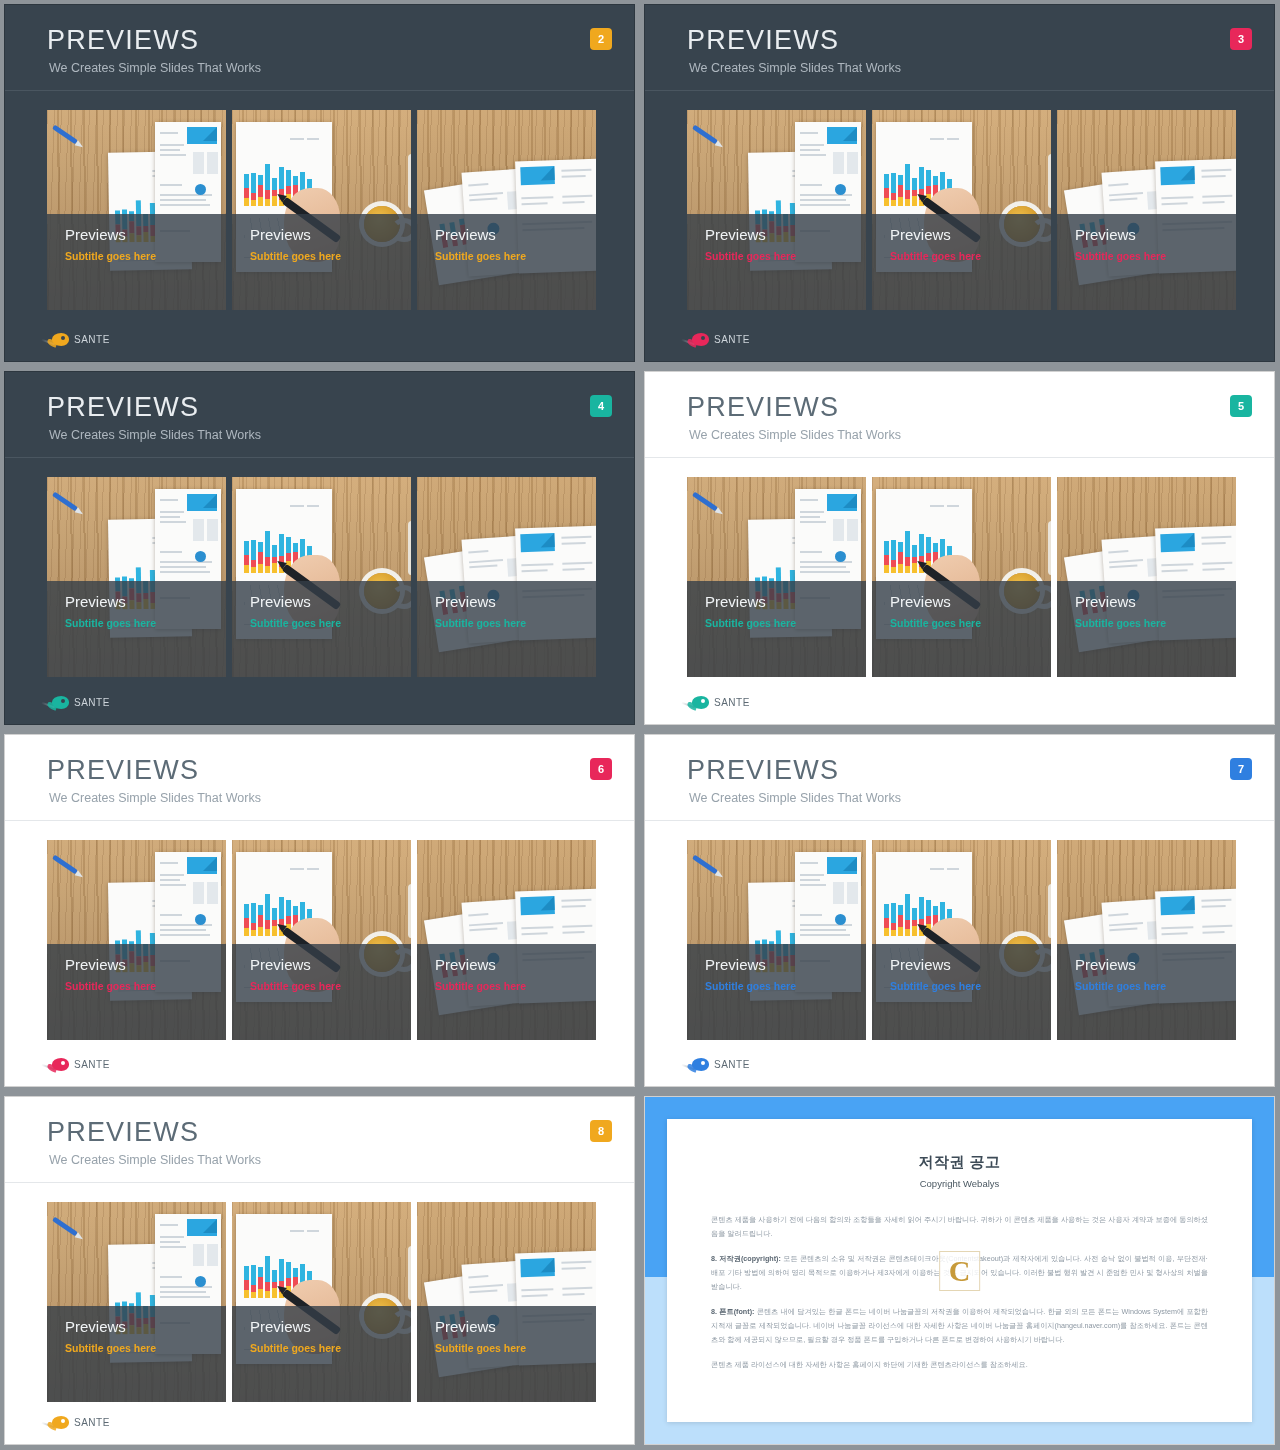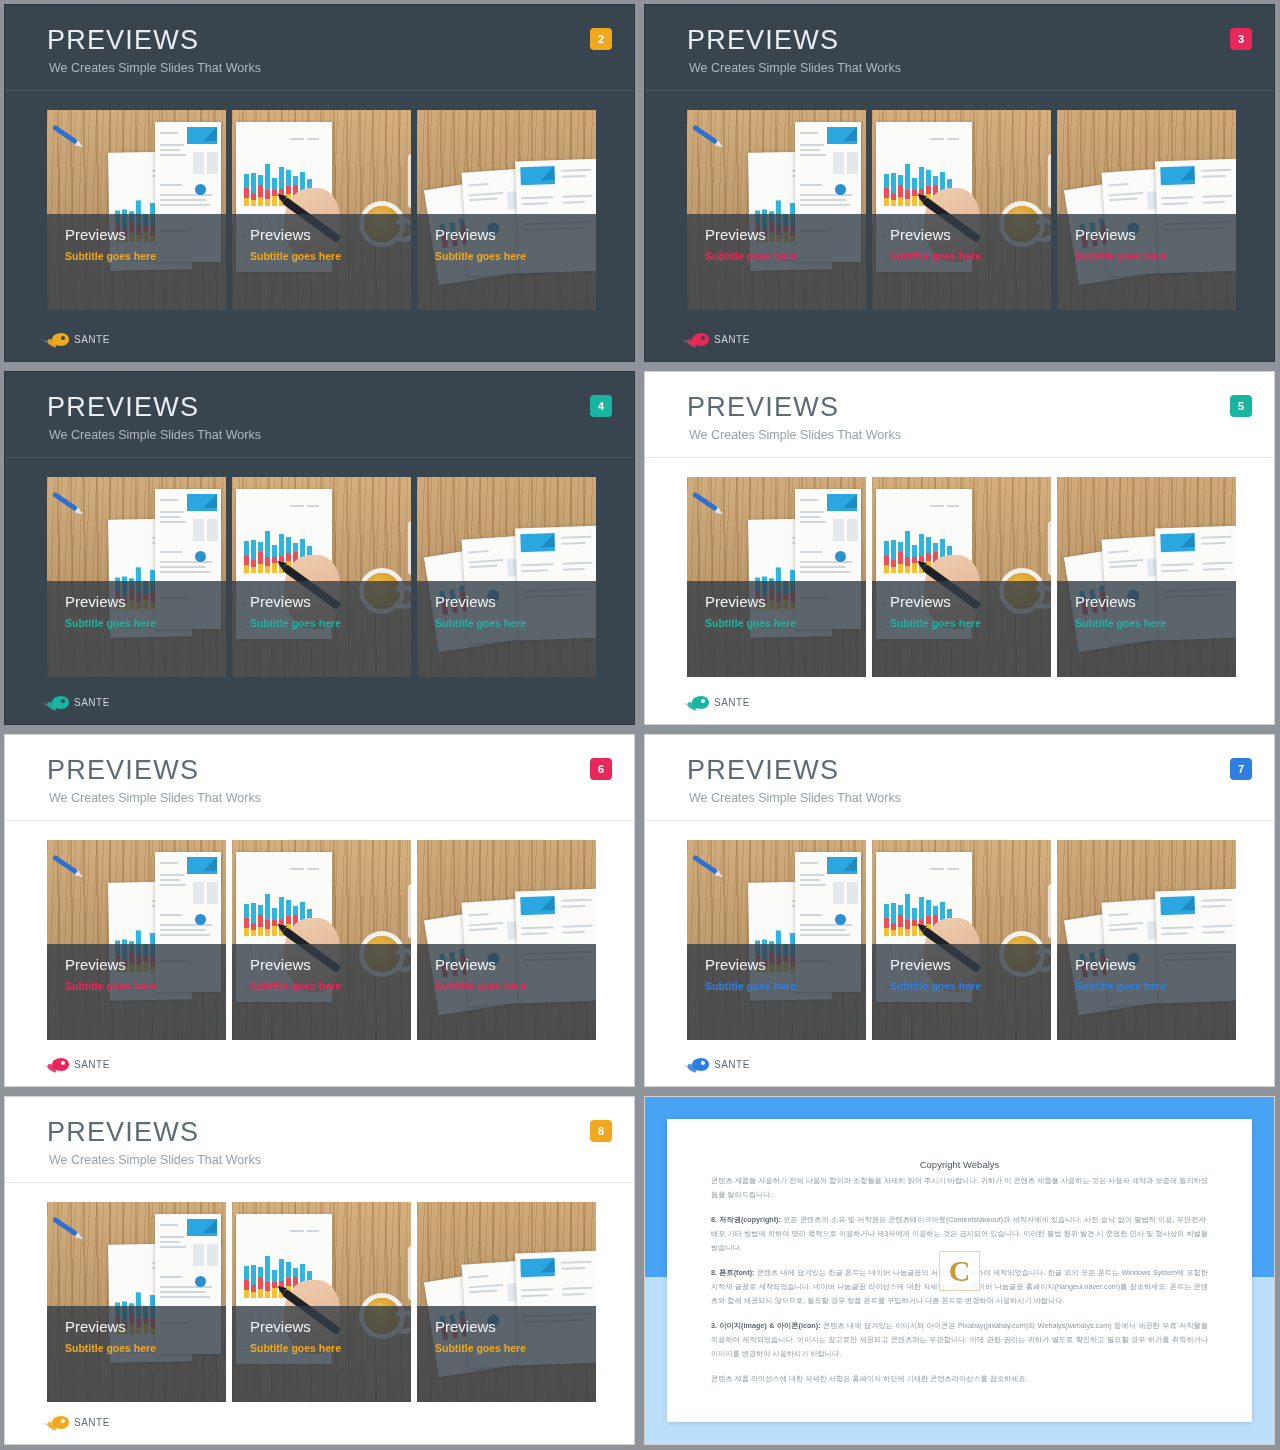--- a/index.html
+++ b/index.html
@@ -164,21 +164,21 @@
   .copyslide { background: #ffffff; position: relative; overflow: hidden; }
   .cp-band-top { position:absolute; left:0; right:0; top:0; height:52%; background:#49a3f4; }
   .cp-band-bot { position:absolute; left:0; right:0; bottom:0; top:52%; background:#bcdffb; }
   .cp-paper {
     position:absolute; left:22px; right:22px; top:22px; bottom:22px;
     background:#fff; box-shadow: 0 1px 5px rgba(0,0,0,.13);
     padding: 34px 44px 20px 44px;
   }
   .cp-h1 { text-align:center; font-size:15px; color:#3d4b57; font-weight:700; letter-spacing:.5px; }
   .cp-h2 { text-align:center; font-size:9.5px; color:#4a5862; margin-top:6px; }
-  .cp-body { margin-top:4px; }
+  .cp-body { margin-top:24px; }
   .cp-p { font-size:7.2px; line-height:1.95; color:#8d98a3; margin-bottom:11px; text-align:justify; }
   .cp-p b { color:#5c6873; }
   .cp-watermark {
     position:absolute; left:50%; top:50%; transform:translate(-50%,-50%);
     font-size:30px; font-weight:700; color:#c79a3a;
     font-family: "Liberation Serif", serif;
     border:1px solid #e4d6b4; padding:2px 9px; background:rgba(255,255,255,.82);
   }
 </style>
 </head>
@@ -1702,25 +1702,25 @@
   </span>
         <span class="brand">SANTE</span>
       </div>
     </div>
   </div>
   <div class="cell">
     <div class="slide copyslide">
       <div class="cp-band-top"></div>
       <div class="cp-band-bot"></div>
       <div class="cp-paper">
+        <div class="cp-h1">저작권 공고</div>
         <div class="cp-h2">Copyright Webalys</div>
         <div class="cp-body">
             <p class="cp-p">콘텐츠 제품을 사용하기 전에 다음의 합의와 조항들을 자세히 읽어 주시기 바랍니다. 귀하가 이 콘텐츠 제품을 사용하는 것은 사용자 계약과 보증에 동의하셨음을 알려드립니다.</p>
             <p class="cp-p"><b>8. 저작권(copyright):</b> 모든 콘텐츠의 소유 및 저작권은 콘텐츠테이크아웃(Contentstakeout)과 제작자에게 있습니다. 사전 승낙 없이 불법적 이용, 무단전재·배포 기타 방법에 의하여 영리 목적으로 이용하거나 제3자에게 이용하는 것은 금지되어 있습니다. 이러한 불법 행위 발견 시 준엄한 민사 및 형사상의 처벌을 받습니다.</p>
             <p class="cp-p"><b>8. 폰트(font):</b> 콘텐츠 내에 담겨있는 한글 폰트는 네이버 나눔글꼴의 저작권을 이용하여 제작되었습니다. 한글 외의 모든 폰트는 Windows System에 포함한 지적재 글꼴로 제작되었습니다. 네이버 나눔글꼴 라이선스에 대한 자세한 사항은 네이버 나눔글꼴 홈페이지(hangeul.naver.com)를 참조하세요. 폰트는 콘텐츠와 함께 제공되지 않으므로, 필요할 경우 정품 폰트를 구입하거나 다른 폰트로 변경하여 사용하시기 바랍니다.</p>
-            <p class="cp-p"><b>3. 이미지(image) &amp; 아이콘(icon):</b> 콘텐츠 내에 담겨있는 이미지와 아이콘은 Pixabay(pixabay.com)와 Webalys(webalys.com) 등에서 제공한 무료 저작물을 이용하여 제작되었습니다. 이미지는 참고로만 제공되고 콘텐츠와는 무관합니다. 이에 관한 권리는 귀하가 별도로 확인하고 필요할 경우 허가를 취득하거나 이미지를 변경하여 사용하시기 바랍니다.</p>
             <p class="cp-p">콘텐츠 제품 라이선스에 대한 자세한 사항은 홈페이지 하단에 기재한 콘텐츠라이선스를 참조하세요.</p>
           </div>
       </div>
       <div class="cp-watermark">C</div>
     </div>
   </div>
   </div>
 
 </body></html>

